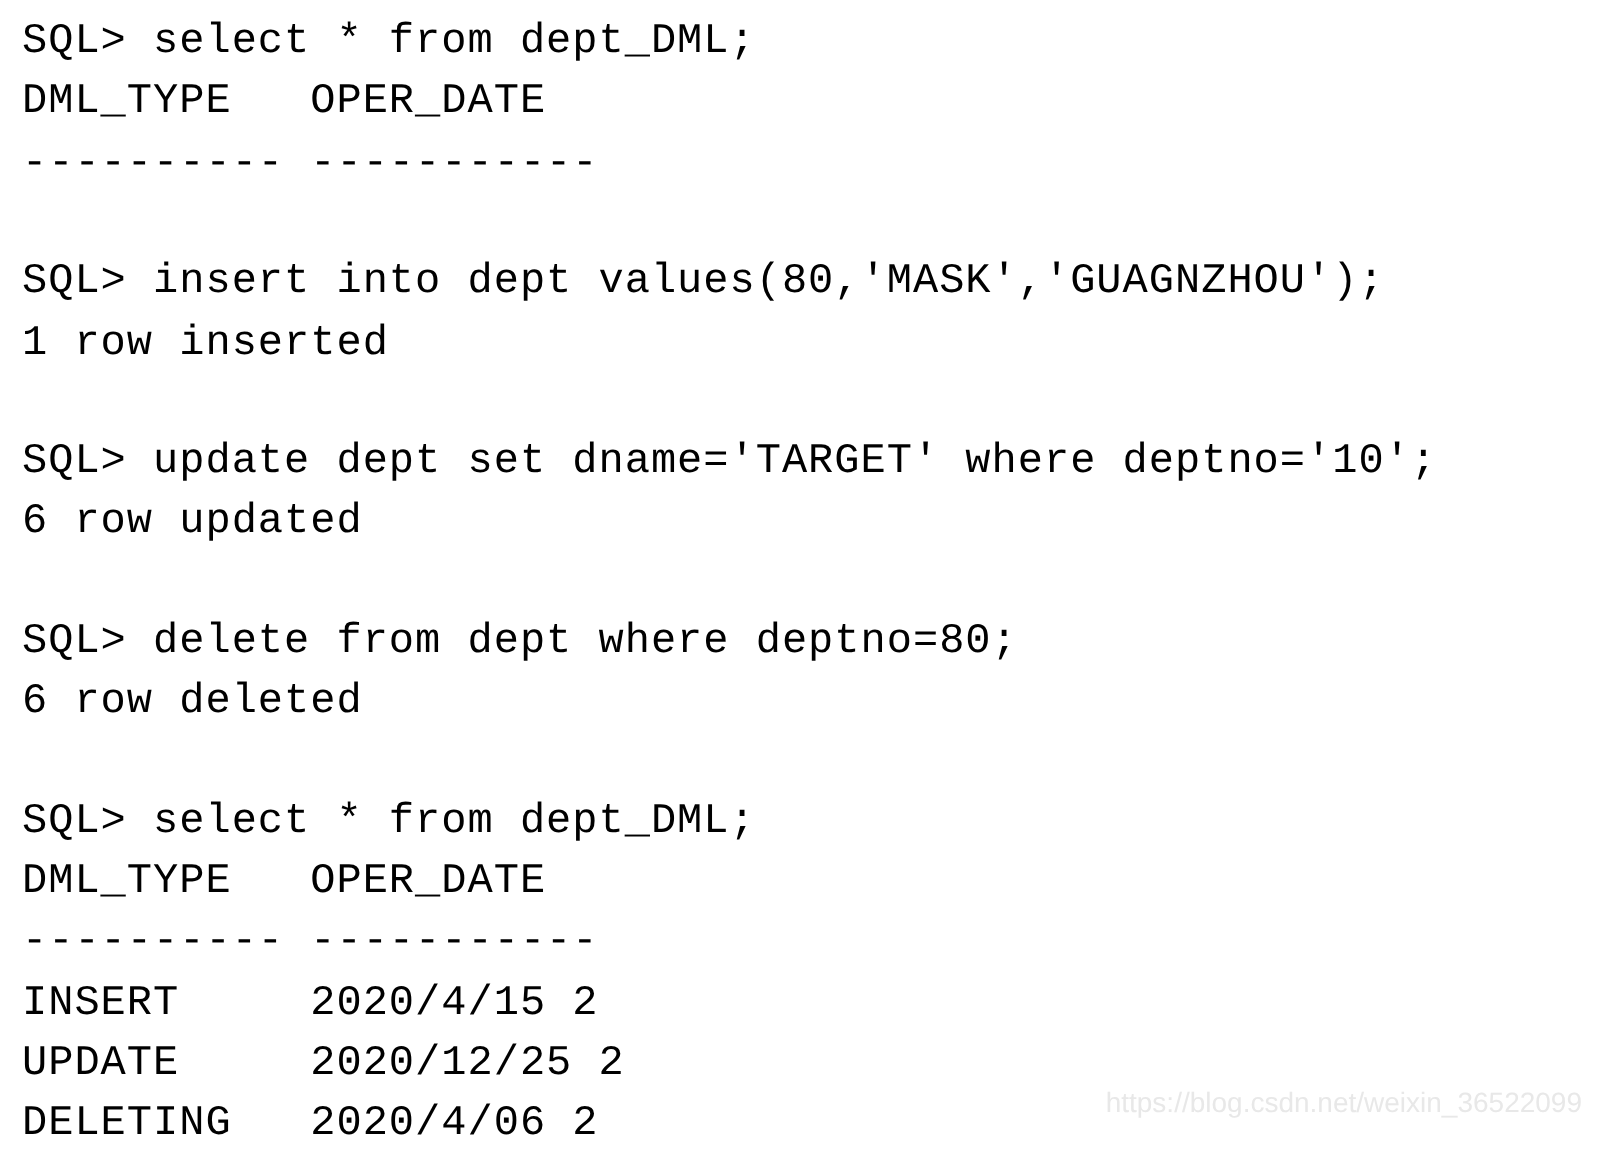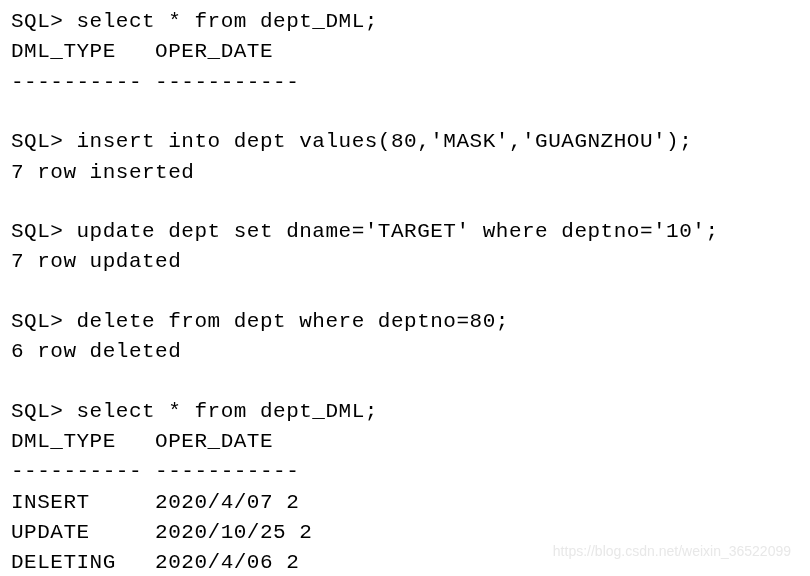--- a/index.html
+++ b/index.html
@@ -36,28 +36,28 @@
     }
   </style>
 </head>
 <body>
 
 <div class="line">SQL&gt; select * from dept_DML;</div>
 <div class="line">DML_TYPE   OPER_DATE</div>
 <div class="line">---------- -----------</div>
 <div class="blank"></div>
 <div class="line">SQL&gt; insert into dept values(80,'MASK','GUAGNZHOU');</div>
-<div class="line">7 row inserted</div>
+<div class="line">1 row inserted</div>
 <div class="blank"></div>
 <div class="line">SQL&gt; update dept set dname='TARGET' where deptno='10';</div>
-<div class="line">7 row updated</div>
+<div class="line">6 row updated</div>
 <div class="blank"></div>
 <div class="line">SQL&gt; delete from dept where deptno=80;</div>
 <div class="line">6 row deleted</div>
 <div class="blank"></div>
 <div class="line">SQL&gt; select * from dept_DML;</div>
 <div class="line">DML_TYPE   OPER_DATE</div>
 <div class="line">---------- -----------</div>
-<div class="line">INSERT     2020/4/07 2</div>
-<div class="line">UPDATE     2020/10/25 2</div>
+<div class="line">INSERT     2020/4/15 2</div>
+<div class="line">UPDATE     2020/12/25 2</div>
 <div class="line">DELETING   2020/4/06 2</div>
 
 <div class="watermark">https://blog.csdn.net/weixin_36522099</div>
 
 </body></html>

